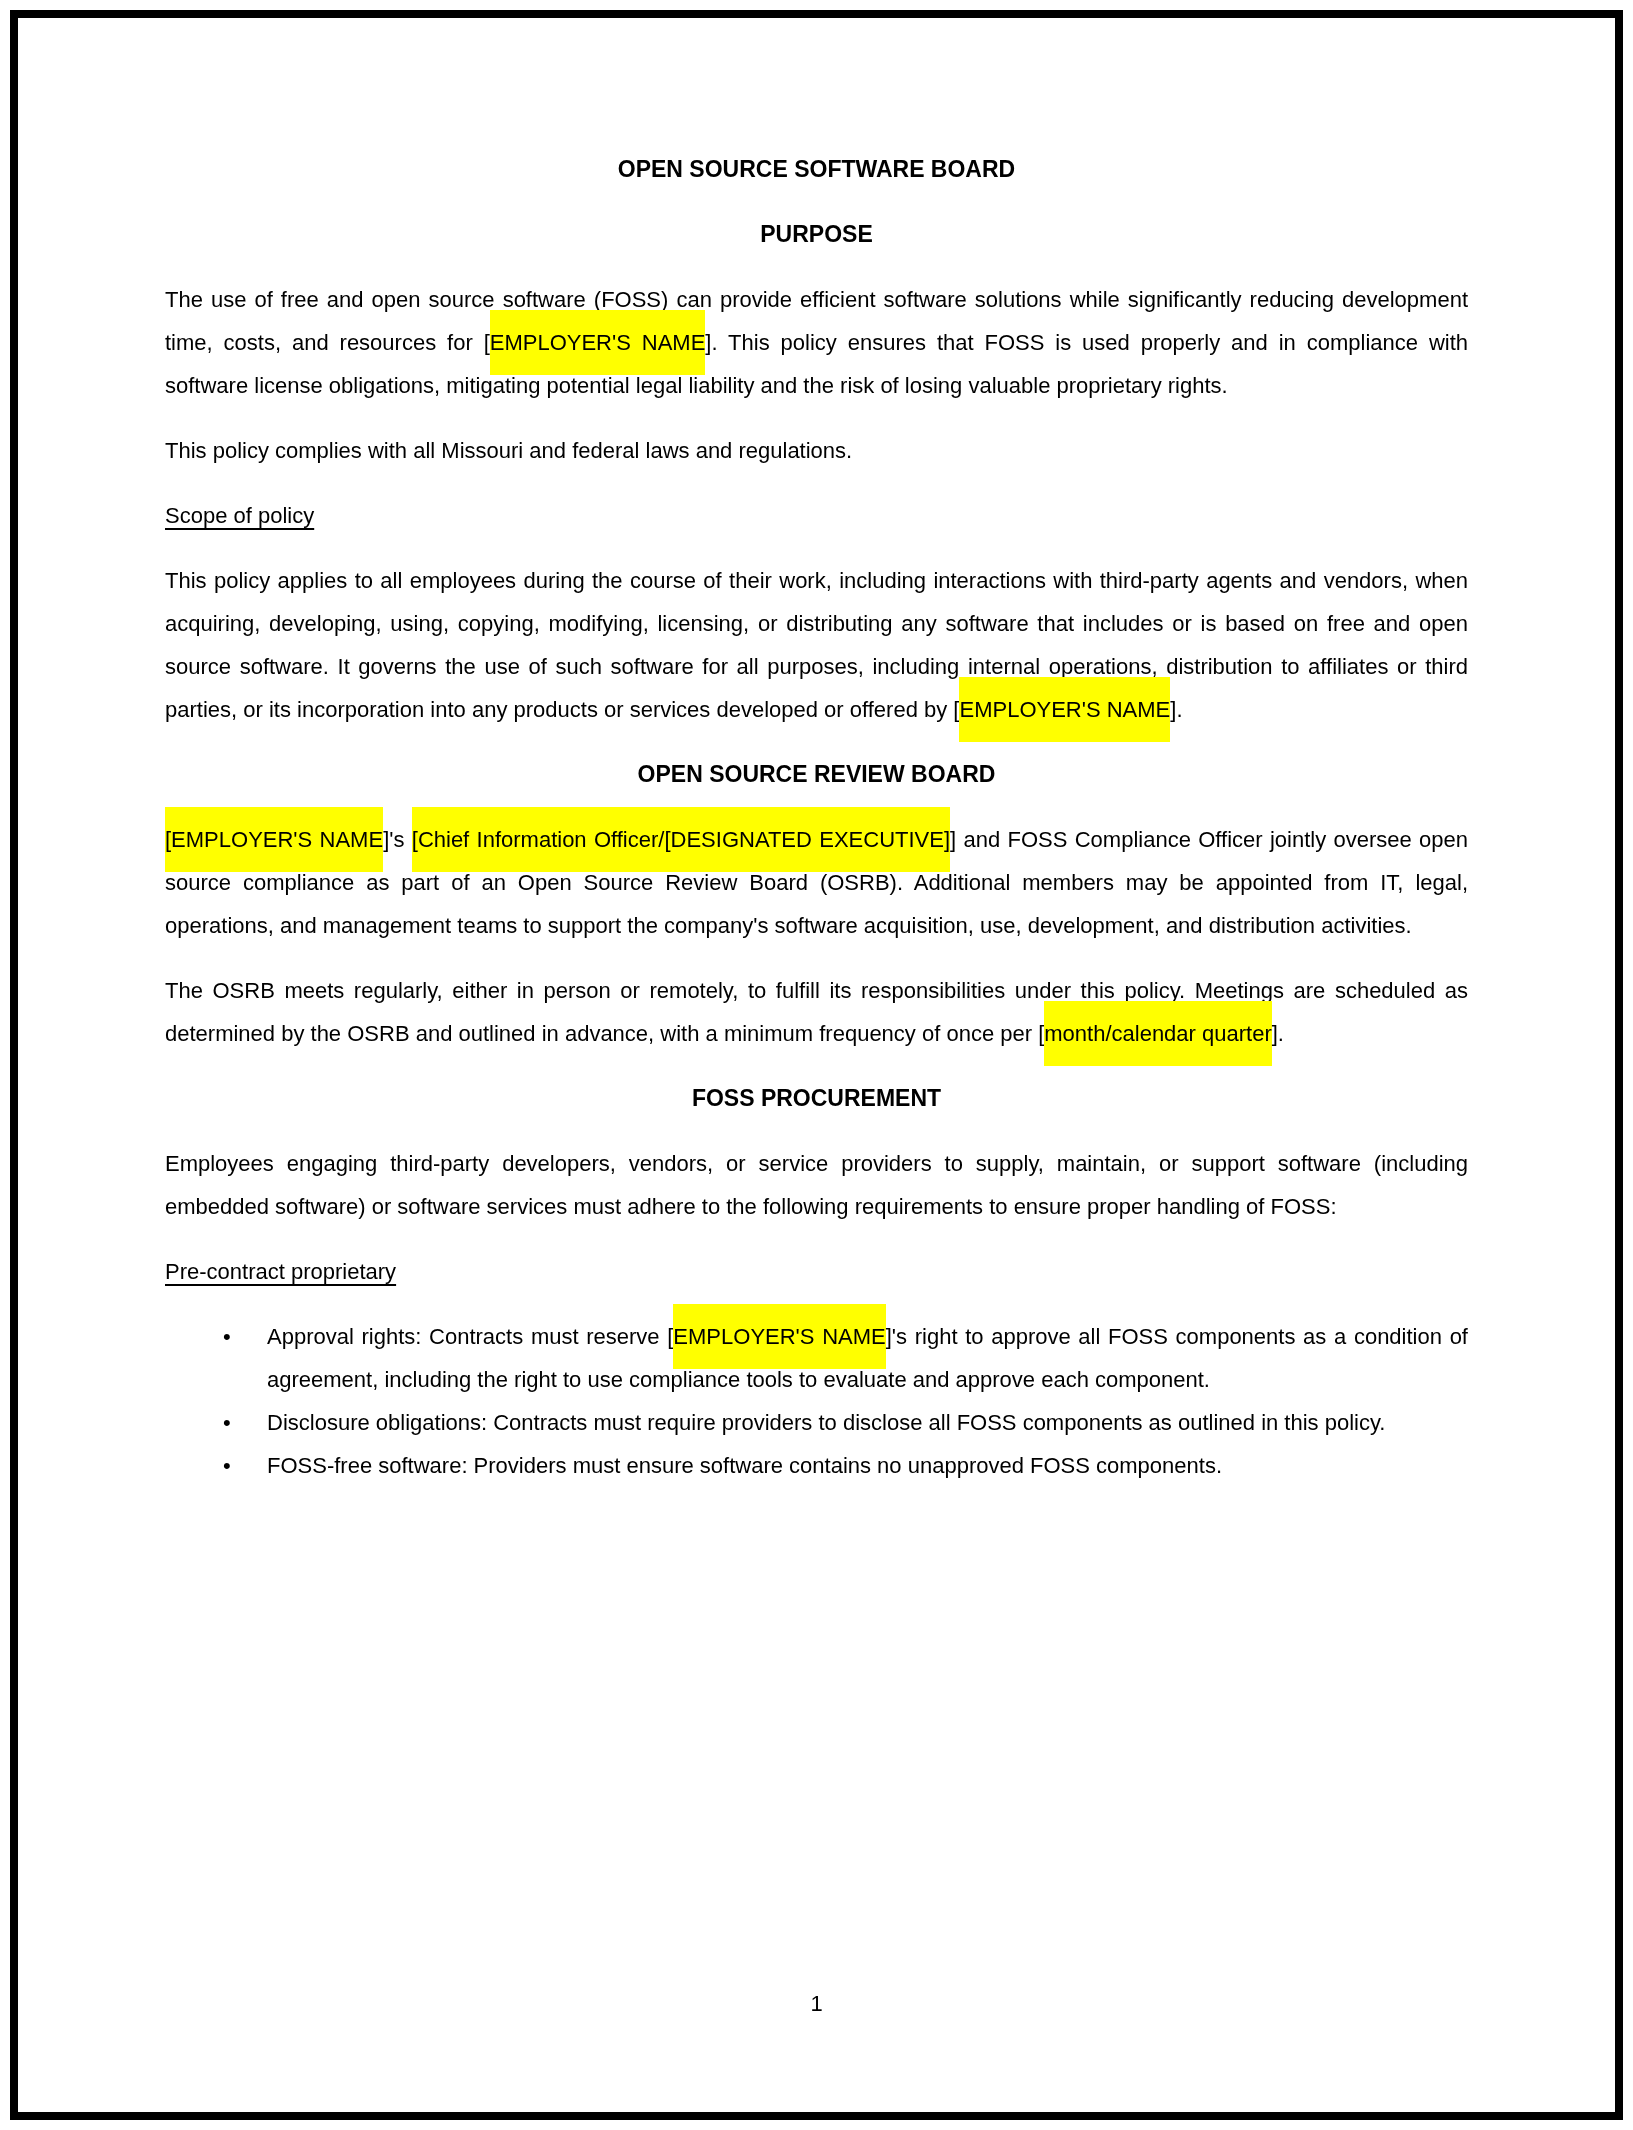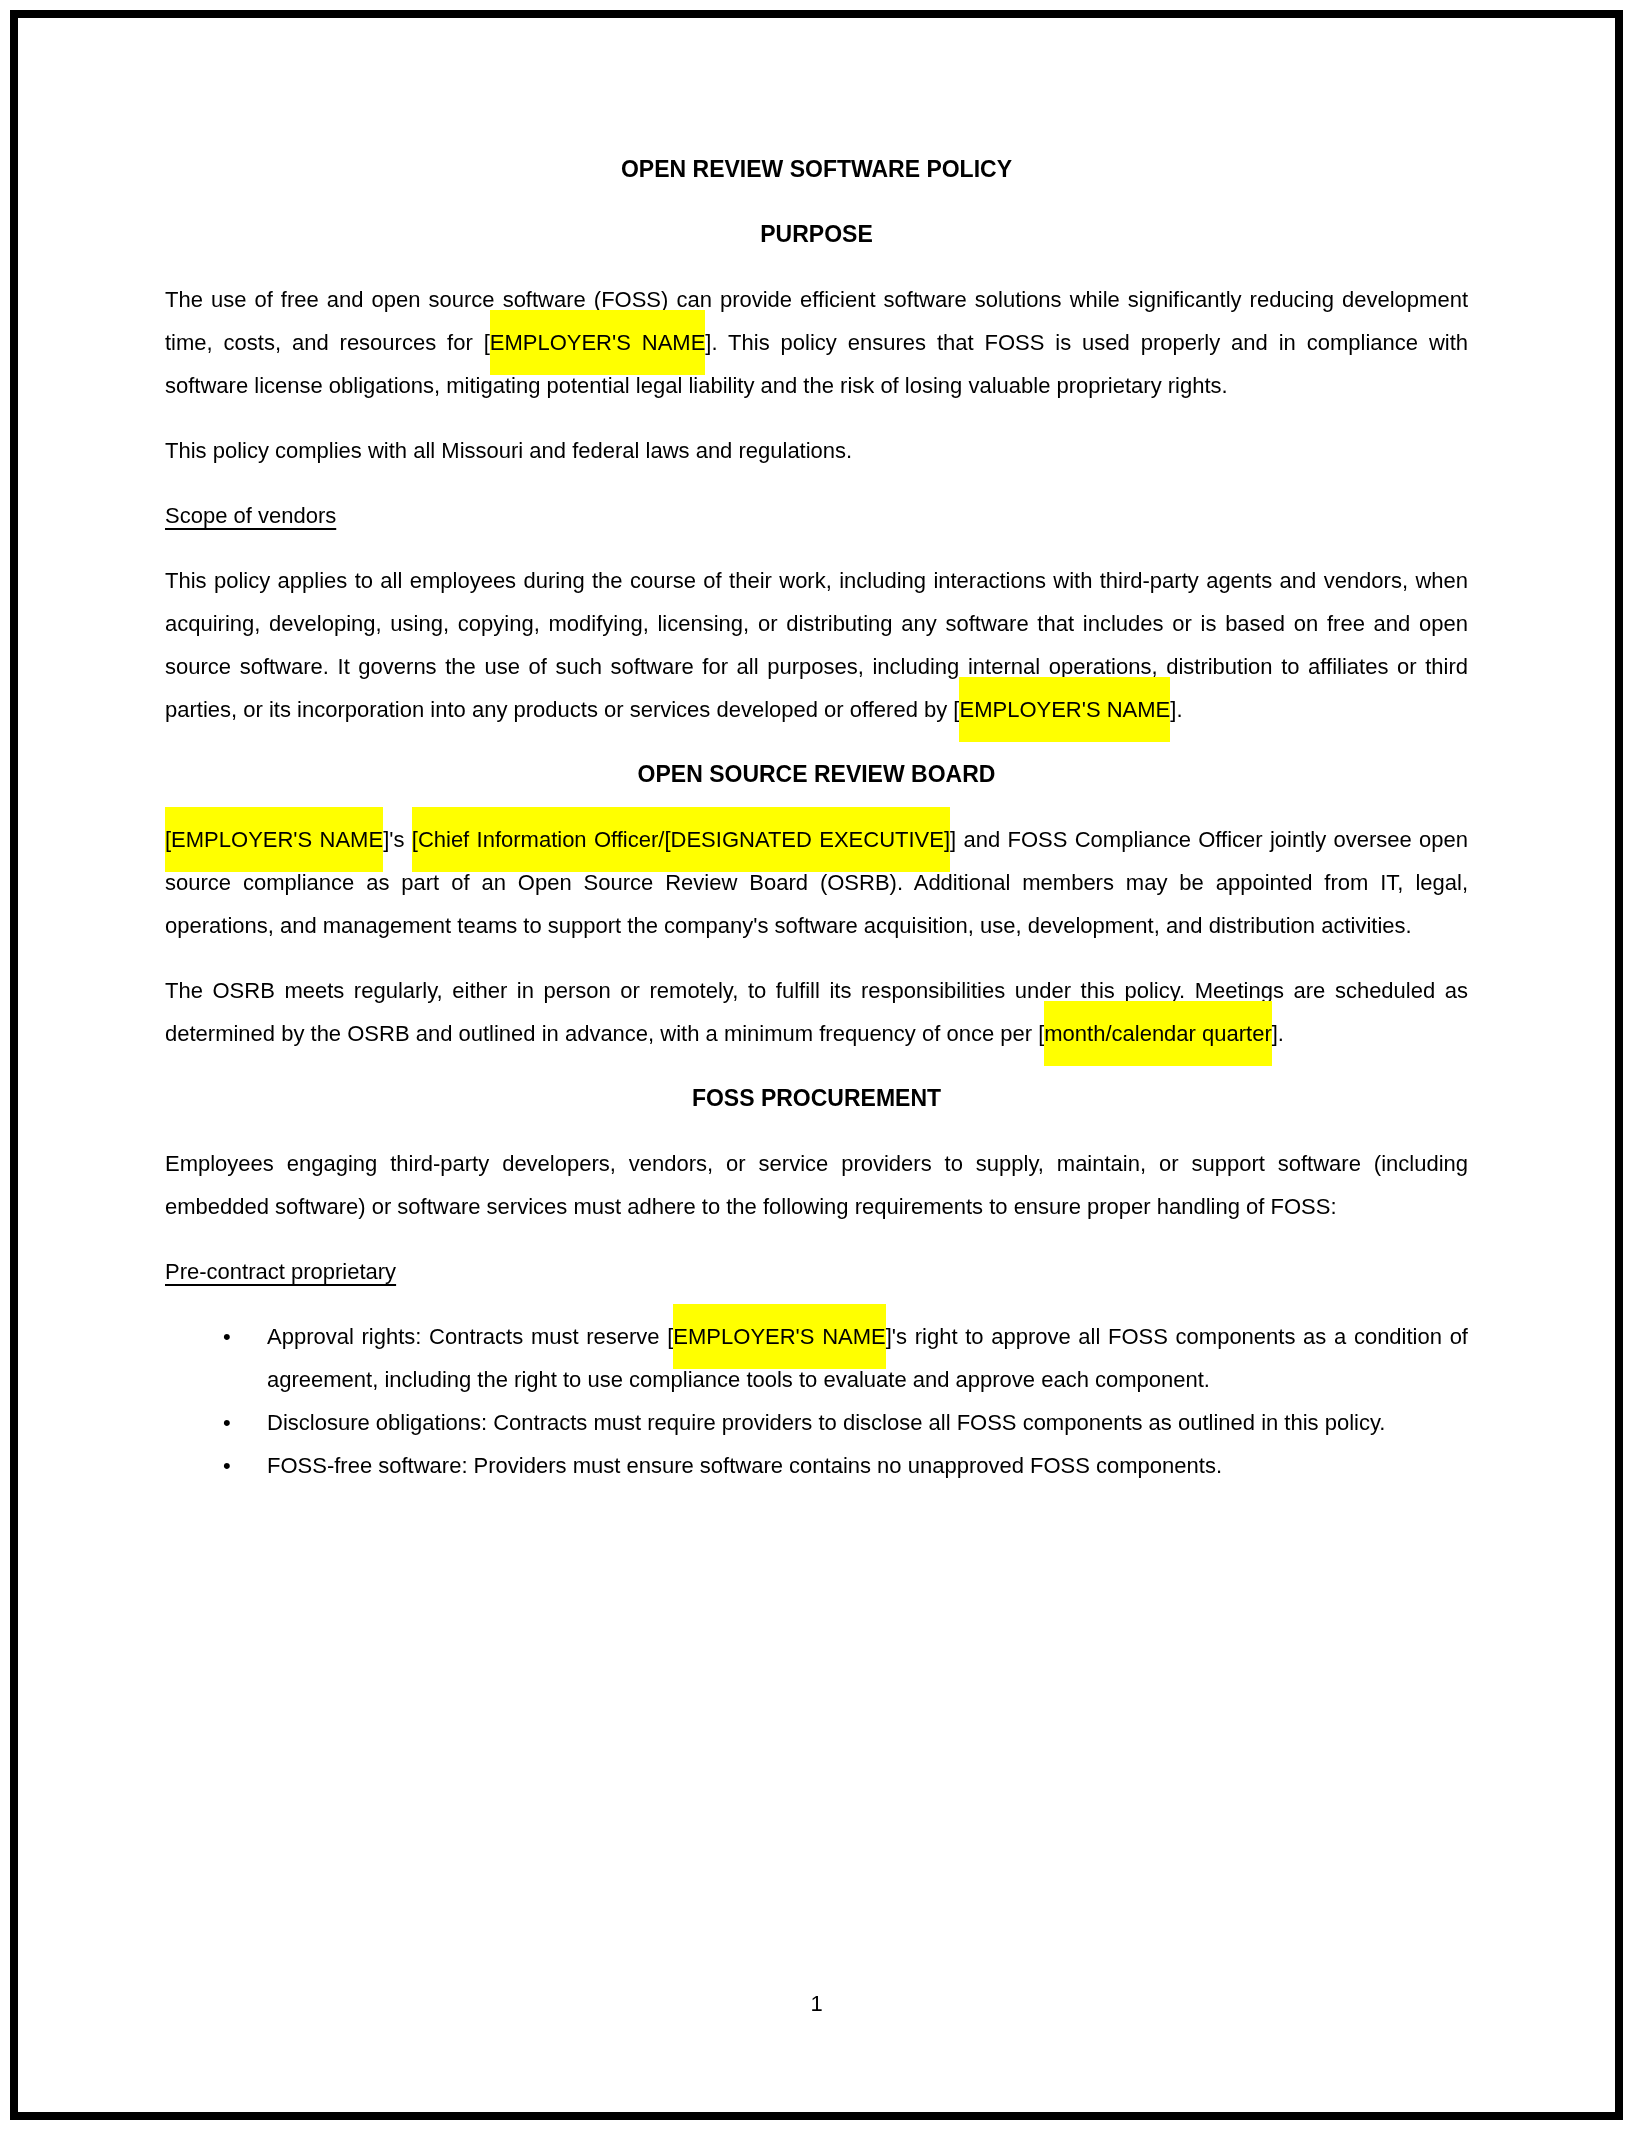--- a/index.html
+++ b/index.html
@@ -85,30 +85,30 @@
   }
 </style>
 </head>
 <body style="background: rgb(255, 255, 255);">
 
 <div>
   <div class="frame"></div>
 
   <div class="content">
 
-    <h1 class="title">OPEN REVIEW SOFTWARE POLICY</h1>
+    <h1 class="title">OPEN SOURCE SOFTWARE BOARD</h1>
 
     <h2 class="heading">PURPOSE</h2>
 
     <p class="para"><span>The use of free and open source software (FOSS) can provide efficient software solutions while significantly reducing development time, costs, and resources for [</span><mark class="hl">EMPLOYER'S NAME</mark><span>]. This policy ensures that FOSS is used properly and in compliance with software license obligations, mitigating potential legal liability and the risk of losing valuable proprietary rights.</span></p>
 
 
     <p class="para">This policy complies with all Missouri and federal laws and regulations.</p>
 
-    <p class="para subheading">Scope of vendors</p>
+    <p class="para subheading">Scope of policy</p>
 
     <p class="para"><span>This policy applies to all employees during the course of their work, including interactions with third-party agents and vendors, when acquiring, developing, using, copying, modifying, licensing, or distributing any software that includes or is based on free and open source software. It governs the use of such software for all purposes, including internal operations, distribution to affiliates or third parties, or its incorporation into any products or services developed or offered by [</span><mark class="hl">EMPLOYER'S NAME</mark><span>].</span></p>
 
     <h2 class="heading">OPEN SOURCE REVIEW BOARD</h2>
 
     <p class="para"><mark class="hl">[EMPLOYER'S NAME</mark><span>]'s </span><mark class="hl">[Chief Information Officer/[DESIGNATED EXECUTIVE]</mark><span>] and FOSS Compliance Officer jointly oversee open source compliance as part of an Open Source Review Board (OSRB). Additional members may be appointed from IT, legal, operations, and management teams to support the company's software acquisition, use, development, and distribution activities.</span></p>
 
     <p class="para"><span>The OSRB meets regularly, either in person or remotely, to fulfill its responsibilities under this policy. Meetings are scheduled as determined by the OSRB and outlined in advance, with a minimum frequency of once per [</span><mark class="hl">month/calendar quarter</mark><span>].</span></p>
 
     <h2 class="heading">FOSS PROCUREMENT</h2>

